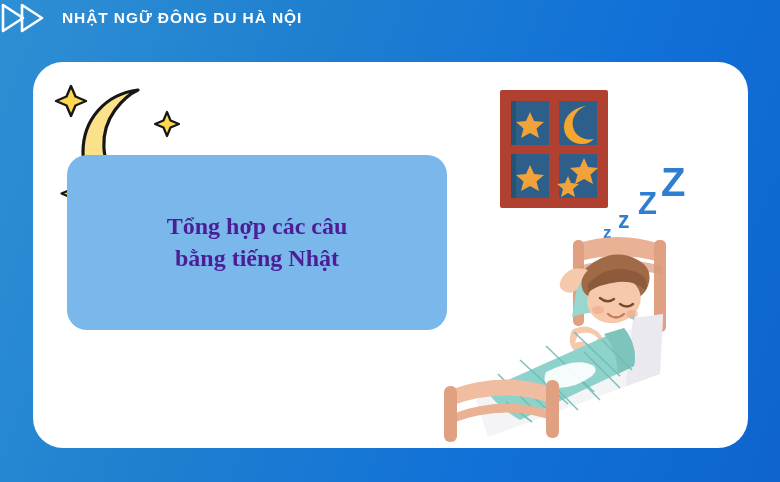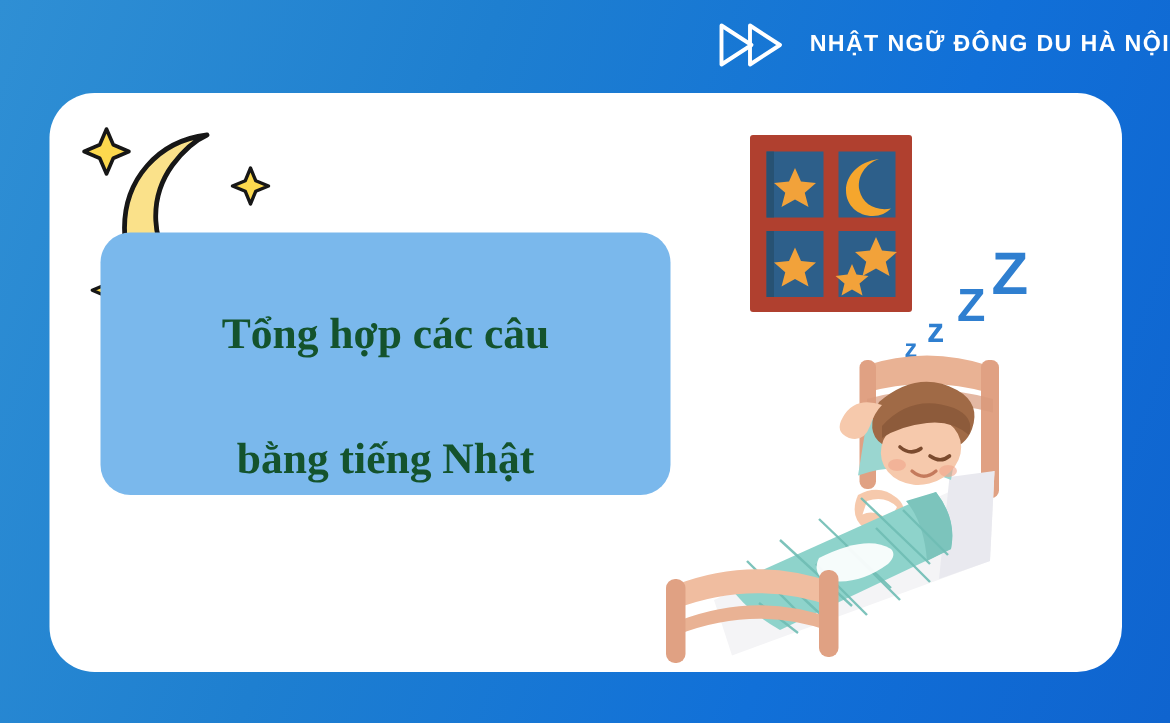--- a/index.html
+++ b/index.html
@@ -24,22 +24,22 @@
 
   
   .brand-header {
     position: absolute;
     left: 0;
     top: 0;
     width: 780px;
     height: 60px;
     display: flex;
     align-items: flex-start;
-    justify-content: flex-end;
-    padding-top: 12px;
+    justify-content: flex-start;
+    padding-top: 0;
     box-sizing: border-box;
   }
   .brand-inner {
     display: flex;
     align-items: center;
     gap: 10px;
   }
   .brand-chevrons {
     width: 52px;
     height: 34px;
@@ -102,26 +102,25 @@
     display: flex;
     flex-direction: column;
     align-items: center;
     justify-content: center;
     box-sizing: border-box;
     padding: 4px 14px;
   }
   .title-line {
     font-family: "Liberation Serif", "DejaVu Serif", serif;
     font-weight: bold;
-    font-size: 29px;
-    color: #14532d;
+    font-size: 24px;
+    color: #4c1d95;
     line-height: 1.32;
     white-space: nowrap;
     text-align: center;
-    margin-top: 44px;
   }
 
   
   .window-art {
     position: absolute;
     left: 465px;
     top: 26px;
     width: 112px;
     height: 122px;
   }

